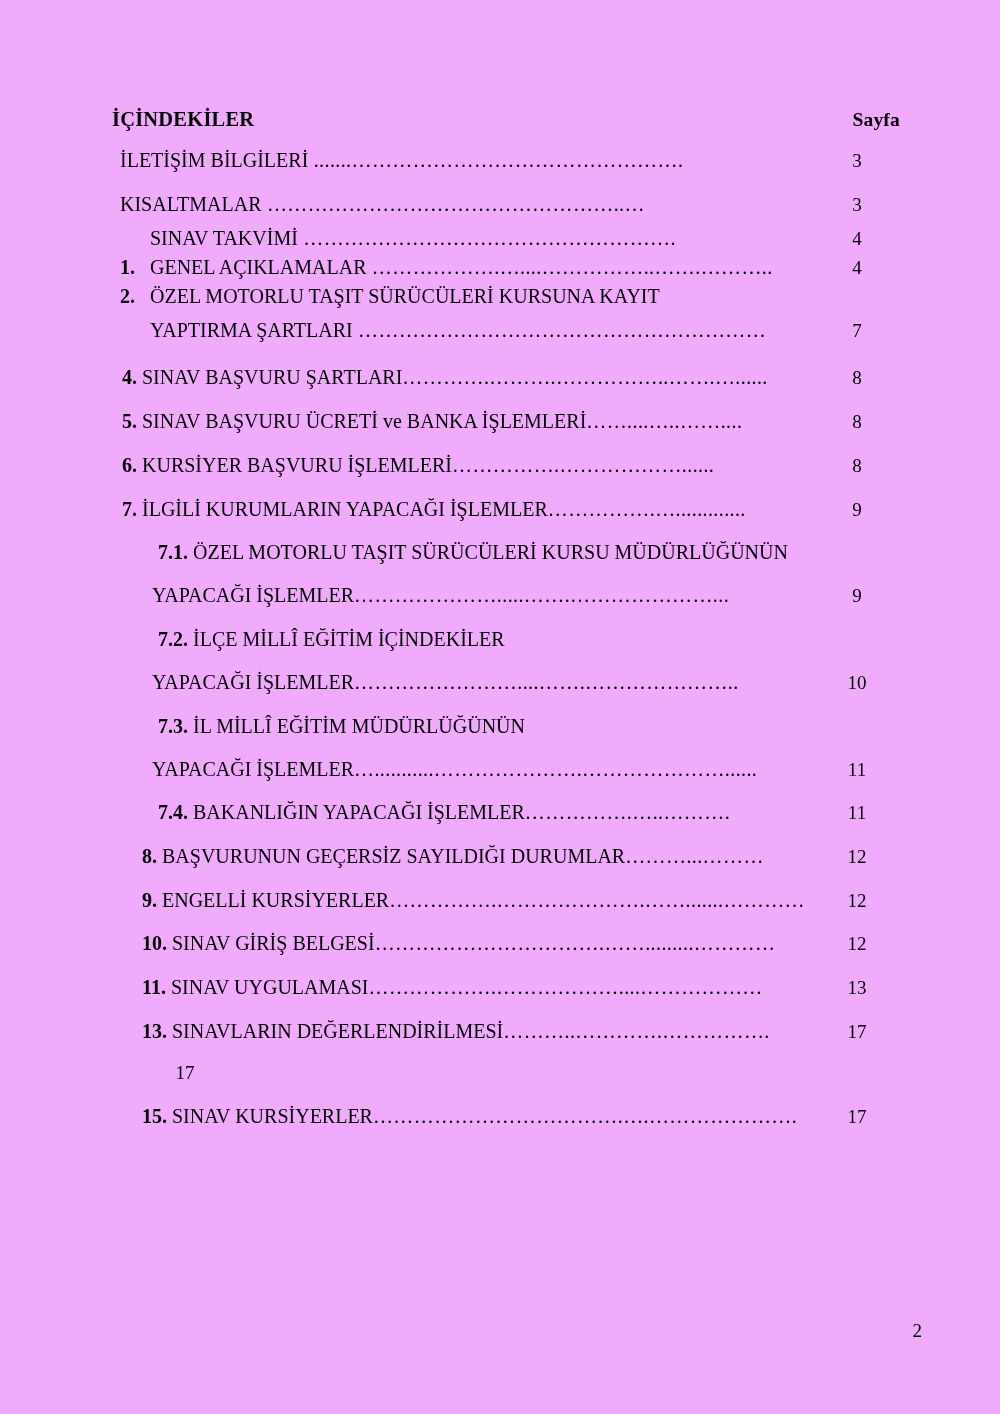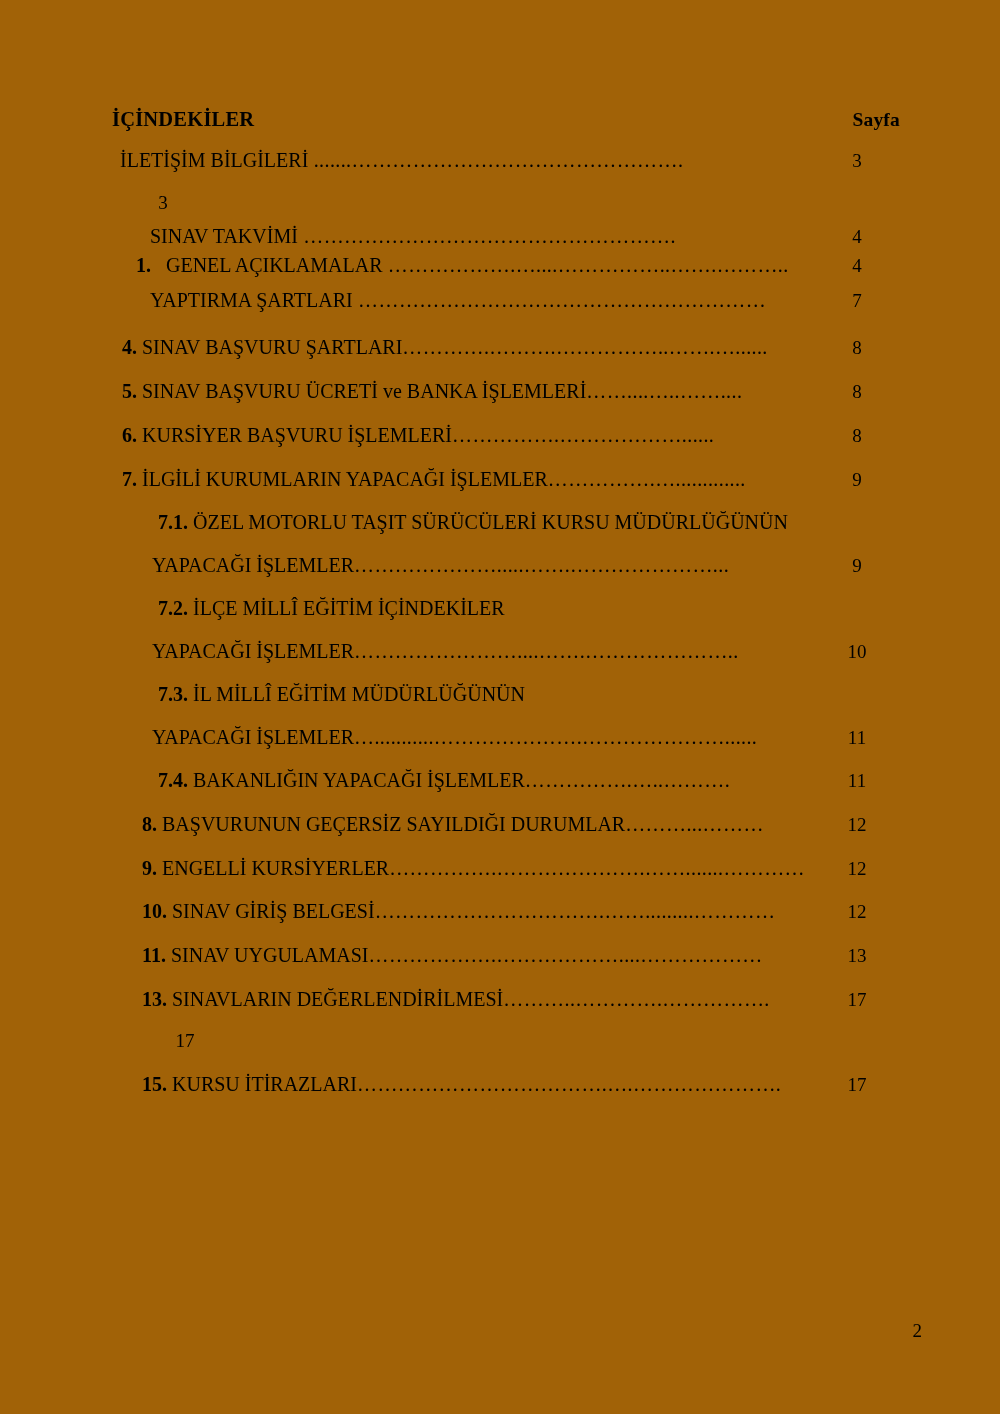--- a/index.html
+++ b/index.html
@@ -10,21 +10,21 @@
   }
   body {
     font-family: "Liberation Serif", "DejaVu Serif", serif;
     color: #000000;
   }
   .page {
     position: relative;
     width: 1000px;
     height: 1414px;
     margin: 0 auto;
-    background: #a16207;
+    background: #f0abfc;
     overflow: hidden;
     box-sizing: border-box;
   }
   .toc {
     position: absolute;
     left: 112px;
     top: 108px;
     width: 788px;
   }
 
@@ -68,29 +68,29 @@
   .num {
     font-weight: bold;
   }
   .label { font-weight: normal; }
   .leader { font-weight: normal; letter-spacing: .4px; }
 
   
   .gap-lg { margin-top: 21px; }
   .gap-md { margin-top: 17px; }
   .gap-sm { margin-top: 9px; }
-  .gap-xs { margin-top: 2px; margin-left: 16px; }
+  .gap-xs { margin-top: 2px; }
 
   
   .ind-0  { padding-left: 10px; }
   .ind-1  { padding-left: 8px; }
   .ind-2  { padding-left: 38px; margin-top: 8px; }
   .ind-3  { padding-left: 30px; }
   .ind-4  { padding-left: 46px; }
-  .ind-5  { padding-left: 40px; align-items: flex-end; }
+  .ind-5  { padding-left: 40px; }
 
   .numcell {
     display: inline-block;
     min-width: 30px;
   }
 
   
   .footer-page {
     position: absolute;
     right: 78px;
@@ -110,33 +110,38 @@
       <span class="head-spacer"></span>
       <span class="head-page">Sayfa</span>
     </div>
 
     <div class="row ind-1 gap-sm">
       <span class="entry"><span class="label">İLETİŞİM BİLGİLERİ</span><span class="leader"> .......………………………………………….</span></span>
       <span class="pagenum">3</span>
     </div>
 
     <div class="row ind-1 gap-md">
+      <span class="entry"><span class="label">KISALTMALAR</span><span class="leader">  ……………………………………………..…</span></span>
       <span class="pagenum">3</span>
     </div>
 
     <div class="row ind-2 gap-md">
       <span class="entry"><span class="label">SINAV TAKVİMİ</span><span class="leader"> ……………………………………………….</span></span>
       <span class="pagenum">4</span>
     </div>
 
     <div class="row ind-1 gap-xs">
       <span class="entry"><span class="numcell num">1. </span><span class="label">GENEL AÇIKLAMALAR</span><span class="leader"> ……………….…....……………..…….………..</span></span>
       <span class="pagenum">4</span>
     </div>
 
+    <div class="row ind-1 gap-xs">
+      <span class="entry"><span class="numcell num">2. </span><span class="label">ÖZEL MOTORLU TAŞIT SÜRÜCÜLERİ KURSUNA KAYIT</span><span class="leader"></span></span>
+      <span class="pagenum"></span>
+    </div>
 
     <div class="row ind-2 gap-md">
       <span class="entry"><span class="label">YAPTIRMA ŞARTLARI</span><span class="leader"> ……………………………………………………</span></span>
       <span class="pagenum">7</span>
     </div>
 
     <div class="row ind-0 gap-lg">
       <span class="entry"><span class="num">4. </span><span class="label">SINAV BAŞVURU ŞARTLARI</span><span class="leader">………….……….……………..…….…......</span></span>
       <span class="pagenum">8</span>
     </div>
@@ -215,21 +220,21 @@
     <div class="row ind-3 gap-md">
       <span class="entry"><span class="num">13. </span><span class="label">SINAVLARIN DEĞERLENDİRİLMESİ</span><span class="leader">………..………….…………….</span></span>
       <span class="pagenum">17</span>
     </div>
 
     <div class="row ind-3 gap-md">
       <span class="pagenum">17</span>
     </div>
 
     <div class="row ind-3 gap-md">
-      <span class="entry"><span class="num">15. </span><span class="label">KURSU İTİRAZLARI</span><span class="leader">……………………………….….………………….</span></span>
+      <span class="entry"><span class="num">15. </span><span class="label">SINAV KURSİYERLER</span><span class="leader">……………………………….….………………….</span></span>
       <span class="pagenum">17</span>
     </div>
 
   </div>
 
   <div class="footer-page">2</div>
 
 </div>
 
 </body></html>

